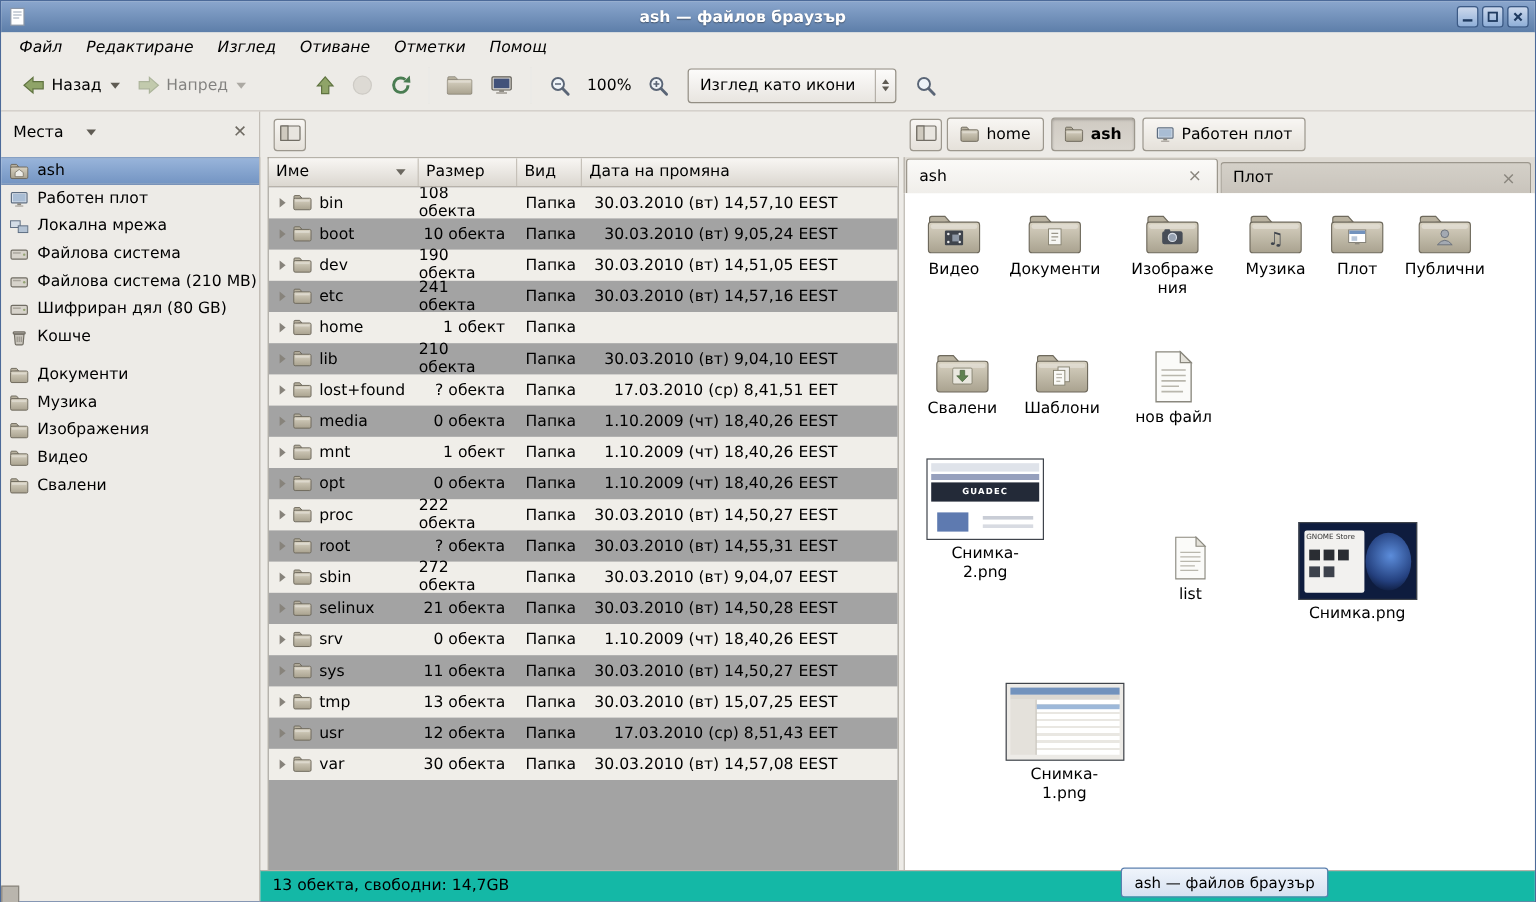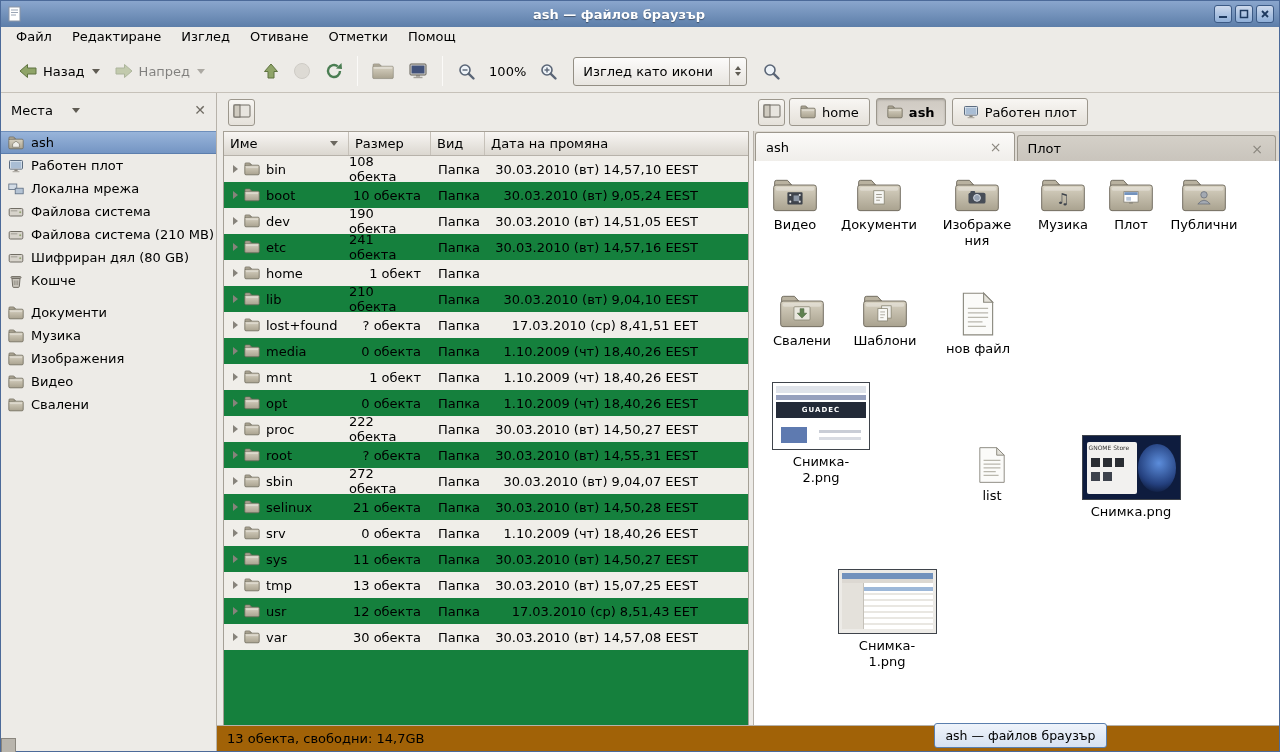--- a/index.html
+++ b/index.html
@@ -12,21 +12,21 @@
   .titlebar{position:absolute;left:0;top:0;right:0;height:26px;
     background:linear-gradient(#8aa6cd,#5d7ea9);display:flex;align-items:center;padding:0 5px;}
   .title-icon{width:18px;height:18px;display:flex;align-items:center;justify-content:center;}
   .title-text{flex:1;text-align:center;color:#fff;font-weight:bold;text-shadow:0 1px 1px rgba(0,0,0,.4);}
   .win-controls{display:flex;gap:3px;}
   .wbtn{width:18px;height:18px;border:1px solid #3c5websafe;border:1px solid #3c5a85;border-radius:3px;
     background:linear-gradient(#cdd9ec,#8fafd8);display:flex;align-items:center;justify-content:center;}
 
   
   .menubar{position:absolute;top:26px;left:0;right:0;height:23px;background:#EDEBE7;
-    display:flex;align-items:flex-start;padding-left:5px;}
+    display:flex;align-items:flex-end;padding-left:5px;font-style:italic;}
   .menu-item{padding:2px 10px 3px 10px;}
 
   
   .toolbar{position:absolute;top:49px;left:0;right:0;height:43px;background:#EDEBE7;
     border-bottom:1px solid #c6c1b9;display:flex;align-items:center;padding:0 10px;}
   .tbtn{display:flex;align-items:center;gap:5px;padding:5px 7px;border-radius:3px;white-space:nowrap;}
   .tbtn.disabled{opacity:.45;}
   .ticon{display:flex;align-items:center;}
   .caret{width:0;height:0;border-left:4px solid transparent;border-right:4px solid transparent;border-top:5px solid #5f5b53;margin-left:2px;}
   .tsep{width:1px;height:30px;background:#c6c1b9;border-right:1px solid #fbfaf8;margin:0 7px;}
@@ -65,21 +65,21 @@
 
   
   .midpane{position:absolute;left:222px;top:130px;width:526px;bottom:26px;background:#fff;border:1px solid #a5a096;border-bottom:none;}
   .lhead{display:flex;height:24px;background:linear-gradient(#f8f6f3,#dbd7d0);border-bottom:1px solid #b7b2aa;}
   .hcell{display:flex;align-items:center;padding:0 6px;border-right:1px solid #c6c1b9;}
   .hcol-0{width:125px;}
   .hcol-1{width:82px;}
   .hcol-2{width:54px;}
   .hcol-3{flex:1;border-right:none;}
   .sortcaret{margin-left:auto;margin-right:4px;width:0;height:0;border-left:4px solid transparent;border-right:4px solid transparent;border-top:5px solid #6b675f;}
-  .lbody{position:absolute;top:24px;left:0;right:0;bottom:0;overflow:hidden;background:#15803d;}
+  .lbody{position:absolute;top:24px;left:0;right:0;bottom:0;overflow:hidden;background:#a3a3a3;}
   .trow{display:flex;height:26px;align-items:center;}
   .trow.odd{background:#f0eee9;}
   .cell{display:flex;align-items:center;height:100%;}
   .c-name{width:125px;padding-left:9px;gap:6px;}
   .exp{width:0;height:0;border-top:4px solid transparent;border-bottom:4px solid transparent;border-left:5px solid #87837b;flex:0 0 auto;}
   .c-size{width:82px;justify-content:flex-end;padding-right:10px;}
   .c-type{width:54px;padding-left:7px;}
   .c-date{flex:1;justify-content:flex-end;padding-right:50px;}
 
   
@@ -116,21 +116,21 @@
   .t-store .s-glow{right:4px;top:8px;width:38px;height:48px;border-radius:50%;
     background:radial-gradient(circle at 55% 40%,#5c8ddb,#24407e 60%,#0e1c3e 85%);}
   .t-fm{background:#edebe7;}
   .t-fm .f-t{top:3px;left:3px;right:3px;height:6px;background:#7292bd;}
   .t-fm .f-m{top:9px;left:3px;right:3px;height:4px;background:#dcd8d2;}
   .t-fm .f-s{left:3px;top:13px;width:22px;bottom:4px;background:#e4e1db;border-right:1px solid #c5c1b9;}
   .t-fm .f-l{left:25px;top:13px;right:3px;bottom:4px;background:repeating-linear-gradient(#ffffff 0 4px,#e9e7e2 4px 6px);}
   .t-fm .f-sel{left:25px;top:17px;right:3px;height:4px;background:#9db8d9;}
 
   
-  .statusbar{position:absolute;left:216px;right:0;bottom:0;height:26px;background:#a16207;
+  .statusbar{position:absolute;left:216px;right:0;bottom:0;height:26px;background:#14b8a6;
     border-top:1px solid #b7b2aa;display:flex;align-items:center;padding-left:10px;}
   .task-button{position:absolute;left:933px;top:722px;width:173px;height:25px;border:1px solid #5a7fae;border-radius:3px;
     background:linear-gradient(#eff4fb,#d6e1f1);display:flex;align-items:center;justify-content:center;white-space:nowrap;font-size:12.5px;}
   .panel-stub{position:absolute;left:0px;top:737px;width:15px;height:15px;background:#b9b5ad;border:1px solid #8a867e;}
 </style>
 </head>
 <body>
 
 <svg width="0" height="0" style="position:absolute">
   <defs>

